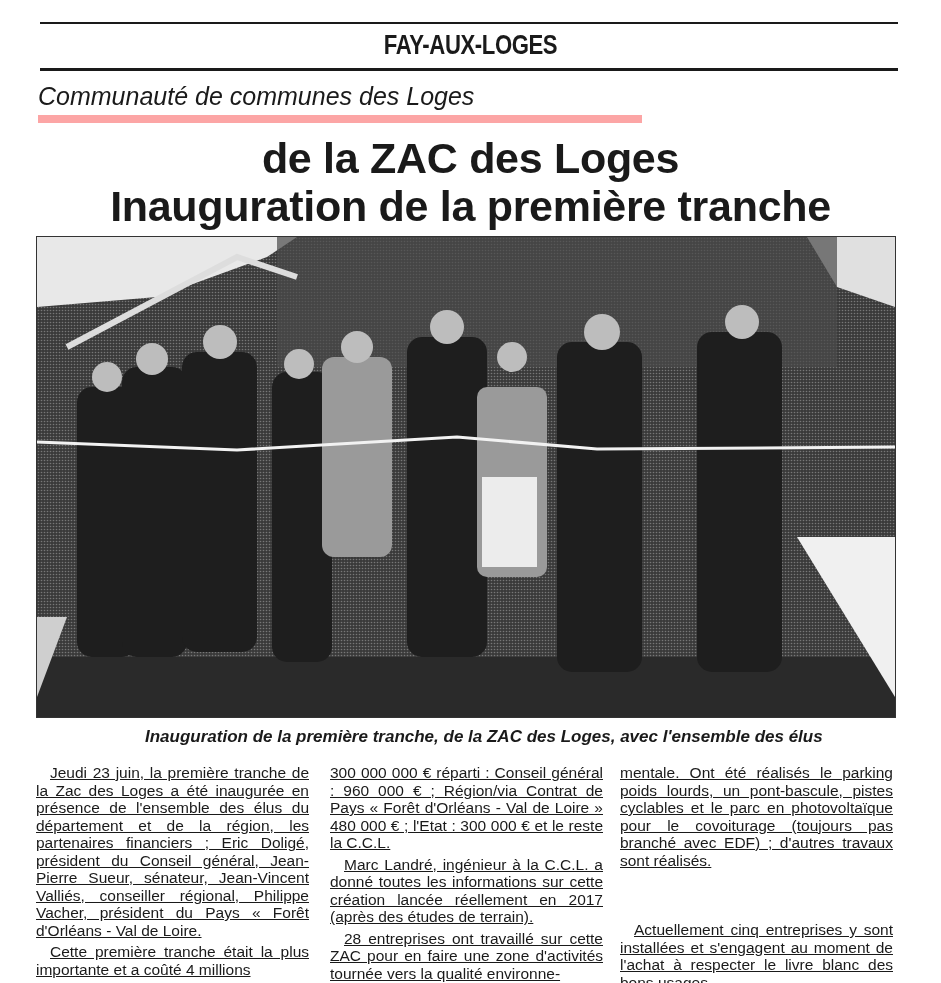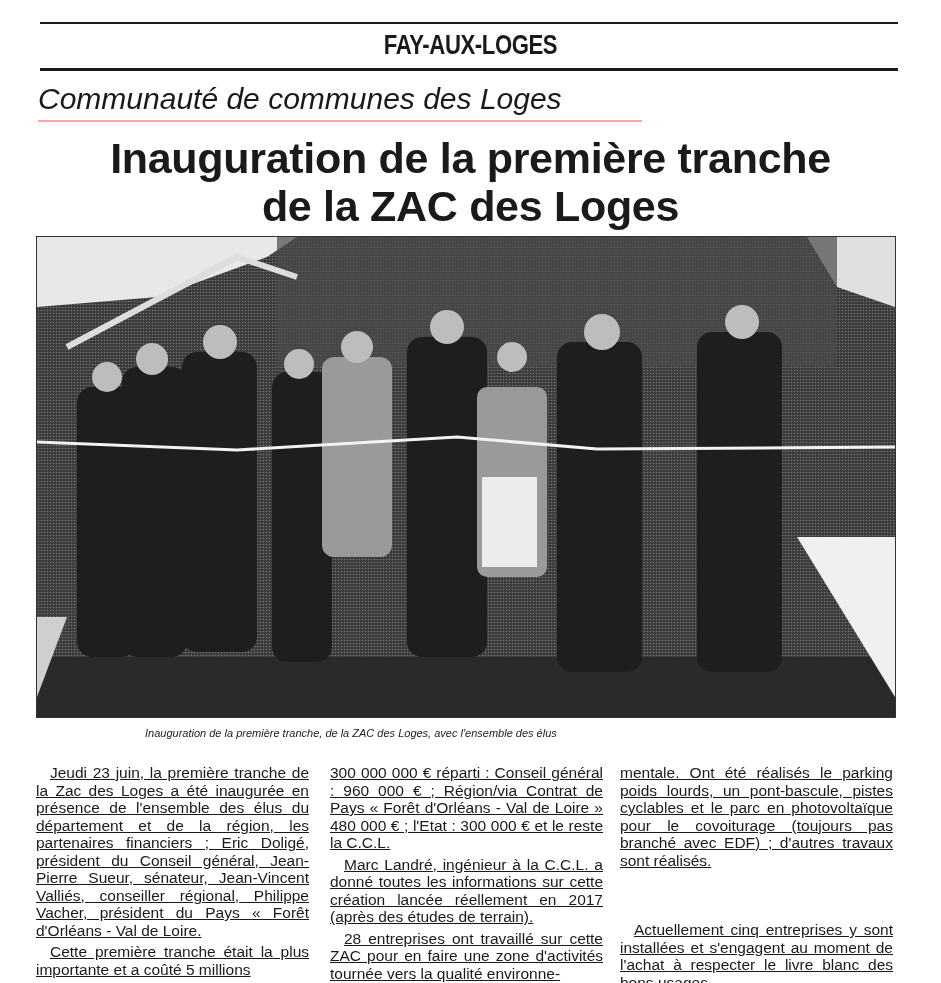--- a/index.html
+++ b/index.html
@@ -9,35 +9,35 @@
       font-family: "Liberation Sans", sans-serif;
     }
     .rule { position: absolute; background: #1a1a1a; }
     .section-label {
       position: absolute; left: 0; right: 0; top: 30px; text-align: center;
       font-family: "Liberation Sans", sans-serif; font-weight: bold;
       font-size: 27px; letter-spacing: -0.5px; transform: scaleX(0.82);
     }
     .kicker {
       position: absolute; left: 38px; top: 82px;
-      font-style: italic; font-size: 30px; color: #1a1a1a;
-      border-bottom: 2px solid #fca5a5; padding-bottom: 4px; width: 604px;
+      font-style: italic; font-size: 25px; color: #1a1a1a;
+      border-bottom: 8px solid #fca5a5; padding-bottom: 4px; width: 604px;
       white-space: nowrap;
     }
     .headline {
       position: absolute; left: 0; right: 0; top: 134px; text-align: center;
       font-weight: bold; font-size: 43px; line-height: 48px; letter-spacing: -0.3px;
     }
     .photo {
       position: absolute; left: 36px; top: 236px; width: 858px; height: 480px;
       border: 1px solid #333; overflow: hidden; background: #555;
     }
     .caption {
       position: absolute; left: 145px; top: 727px;
-      font-style: italic; font-size: 11px; white-space: nowrap;
+      font-style: italic; font-size: 17px; white-space: nowrap; font-weight: bold;
     }
     .col {
       position: absolute; top: 764px; width: 273px;
       font-size: 15.5px; line-height: 17.5px; text-align: justify; text-decoration: underline;
     }
     .col p { margin: 0 0 4px 0; text-indent: 14px; }
     .col p.cont { text-indent: 0; }
     .col1 { left: 36px; }
     .col2 { left: 330px; }
     .col3 { left: 620px; }
@@ -45,22 +45,22 @@
 </head>
 <body>
 
 <div class="rule" style="left:40px; top:22px; width:858px; height:2px;"></div>
 <div class="section-label">FAY-AUX-LOGES</div>
 <div class="rule" style="left:40px; top:68px; width:858px; height:3px;"></div>
 
 <div class="kicker">Communauté de communes des Loges</div>
 
 <div class="headline">
+  <div>de la ZAC des Loges</div>
   <div>Inauguration de la première tranche</div>
-  <div>de la ZAC des Loges</div>
 </div>
 
 <div class="photo" title="Ribbon-cutting ceremony with a row of elected officials standing on a new road, trees and a building in the background">
   <svg width="858" height="480" viewBox="0 0 858 480">
     <defs>
       <pattern id="halftone" width="3" height="3" patternUnits="userSpaceOnUse">
         <rect width="3" height="3" fill="#3a3a3a"></rect>
         <circle cx="1.5" cy="1.5" r="0.8" fill="#777"></circle>
       </pattern>
     </defs>
@@ -105,21 +105,21 @@
     </g>
 
     <polyline points="0,205 200,213 420,200 560,212 858,210" fill="none" stroke="#f2f2f2" stroke-width="3"></polyline>
   </svg>
 </div>
 
 <div class="caption">Inauguration de la première tranche, de la ZAC des Loges, avec l'ensemble des élus</div>
 
 <div class="col col1">
   <p>Jeudi 23 juin, la première tranche de la Zac des Loges a été inaugurée en présence de l'ensemble des élus du département et de la région, les partenaires financiers ; Eric Doligé, président du Conseil général, Jean-Pierre Sueur, sénateur, Jean-Vincent Valliés, conseiller régional, Philippe Vacher, président du Pays « Forêt d'Orléans - Val de Loire.</p>
-  <p>Cette première tranche était la plus importante et a coûté 5 millions</p>
+  <p>Cette première tranche était la plus importante et a coûté 4 millions</p>
 </div>
 
 <div class="col col2">
   <p class="cont">300 000 000 € réparti : Conseil général : 960 000 € ; Région/via Contrat de Pays « Forêt d'Orléans - Val de Loire » 480 000 € ; l'Etat : 300 000 € et le reste la C.C.L.</p>
   <p>Marc Landré, ingénieur à la C.C.L. a donné toutes les informations sur cette création lancée réellement en 2017 (après des études de terrain).</p>
   <p>28 entreprises ont travaillé sur cette ZAC pour en faire une zone d'activités tournée vers la qualité environne-</p>
 </div>
 
 <div class="col col3">
   <p class="cont" style="margin-bottom:52px;">mentale. Ont été réalisés le parking poids lourds, un pont-bascule, pistes cyclables et le parc en photovoltaïque pour le covoiturage (toujours pas branché avec EDF) ; d'autres travaux sont réalisés.</p>

